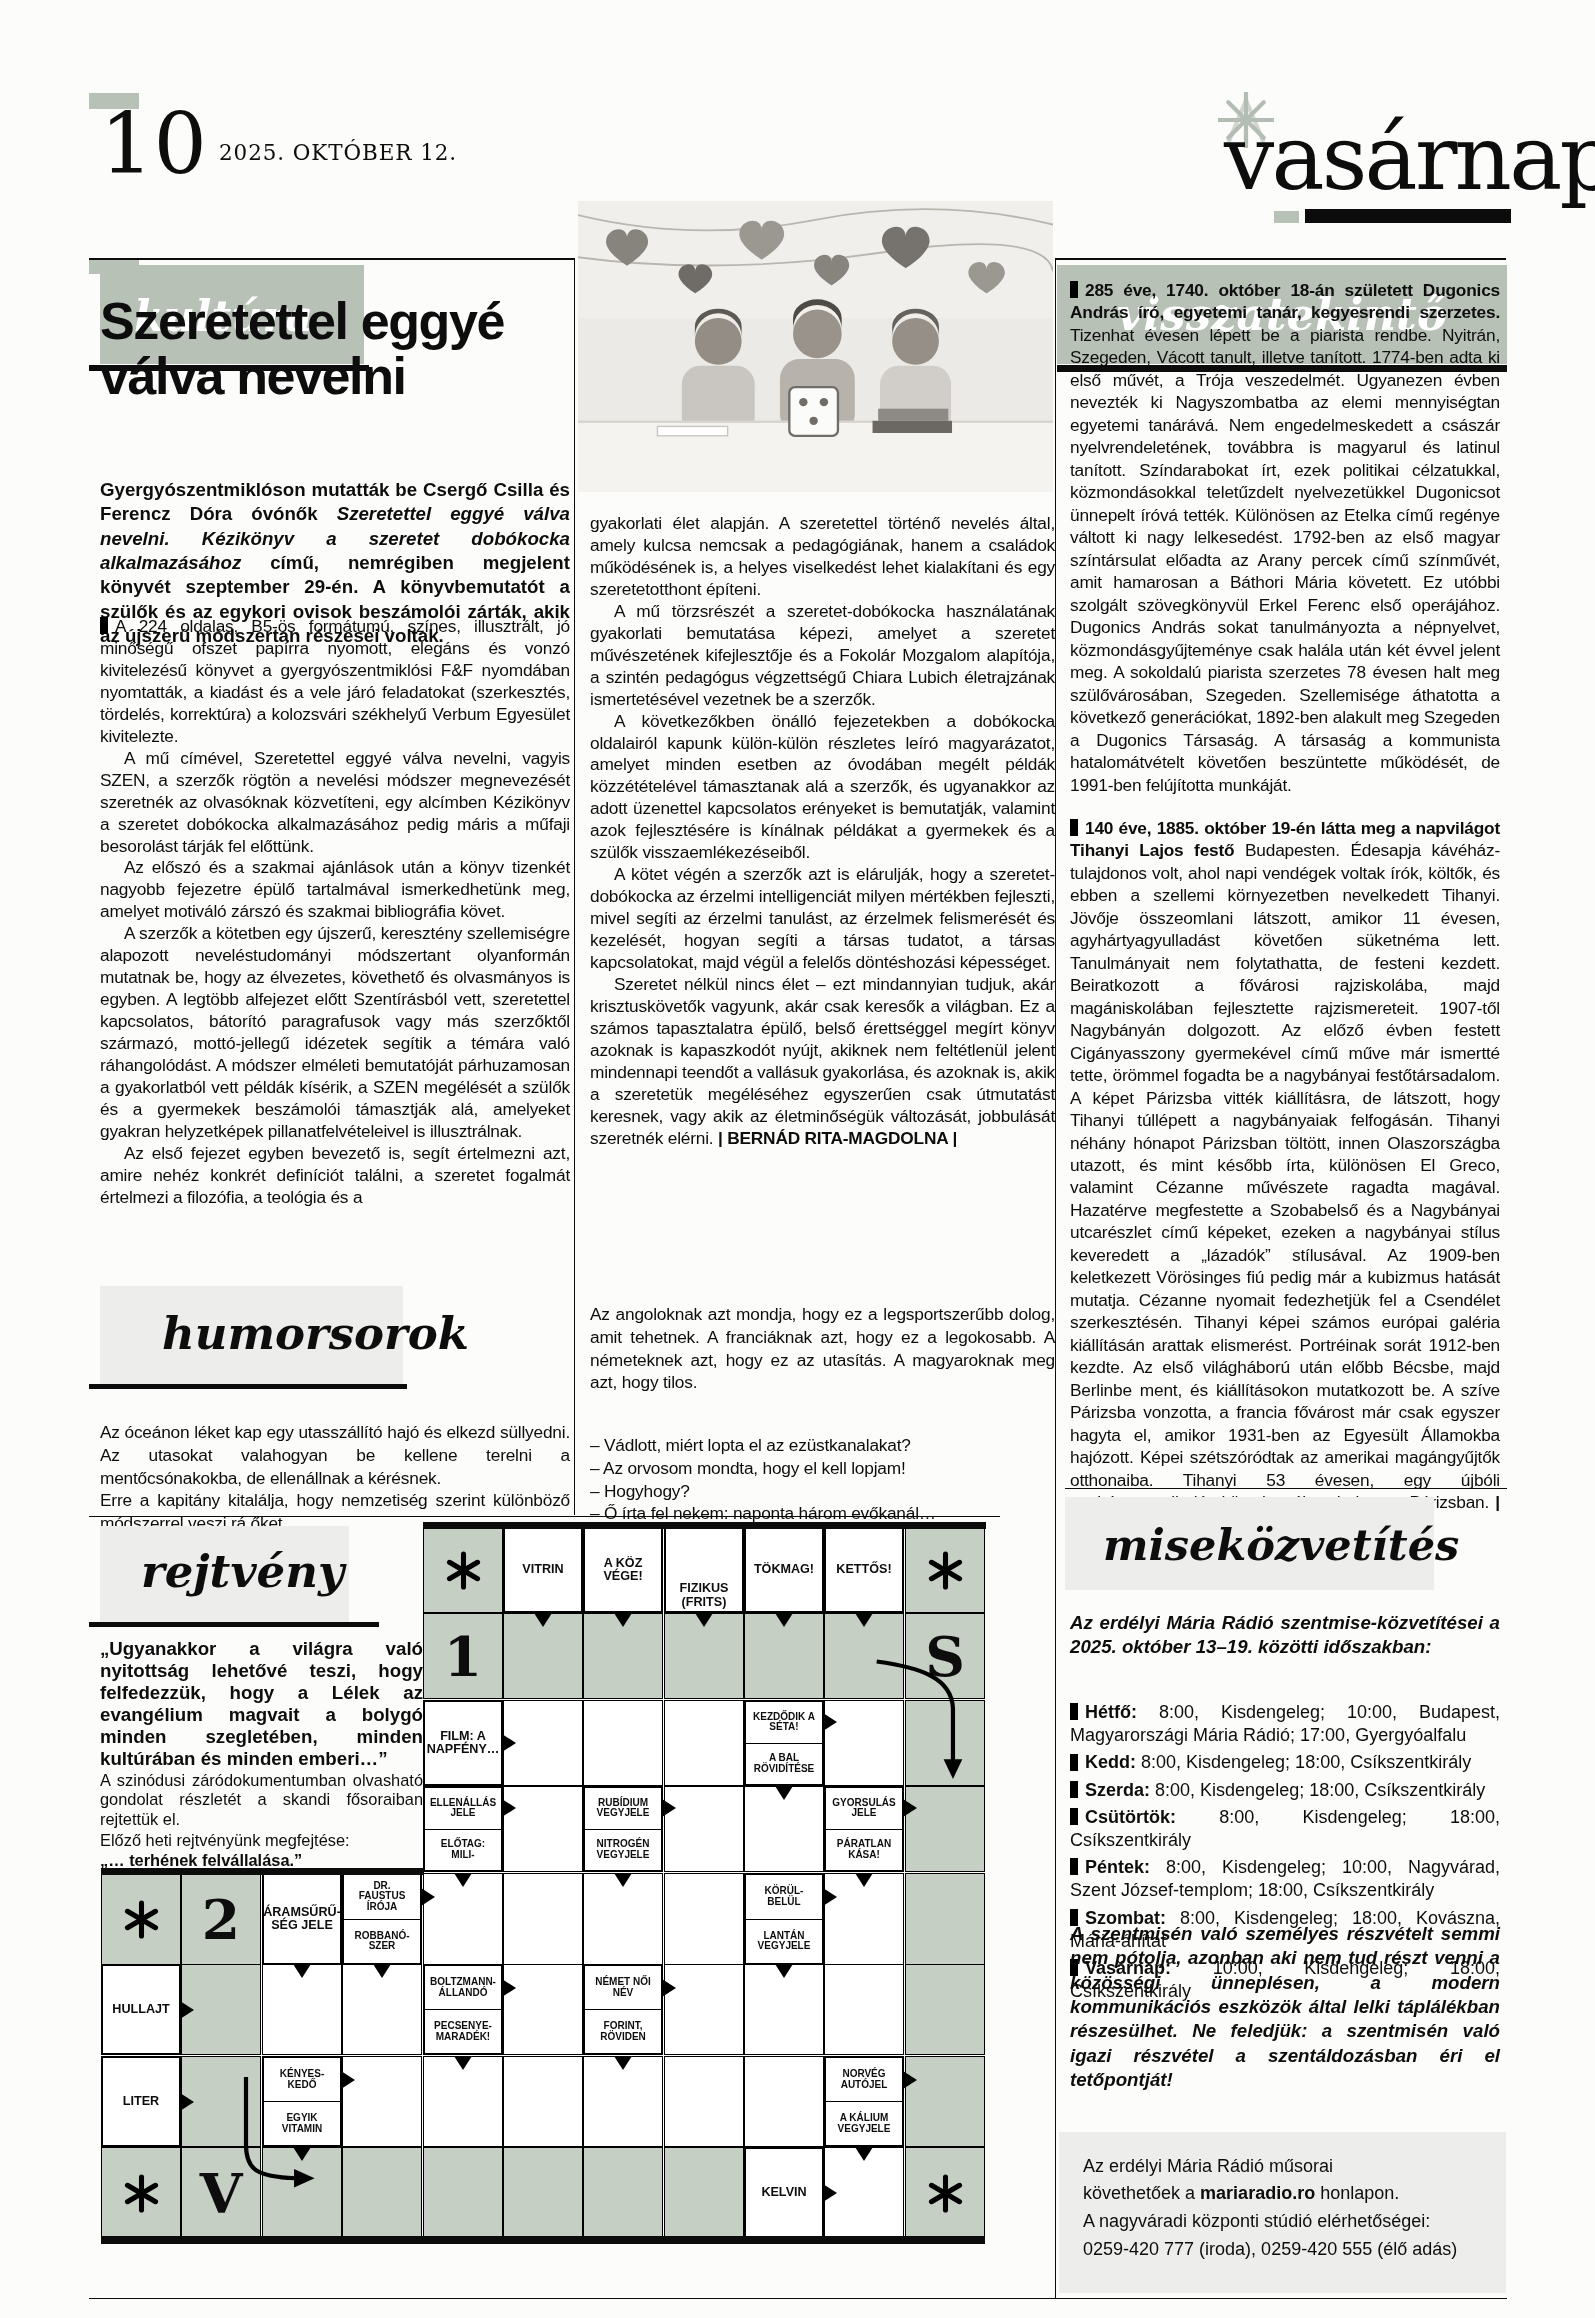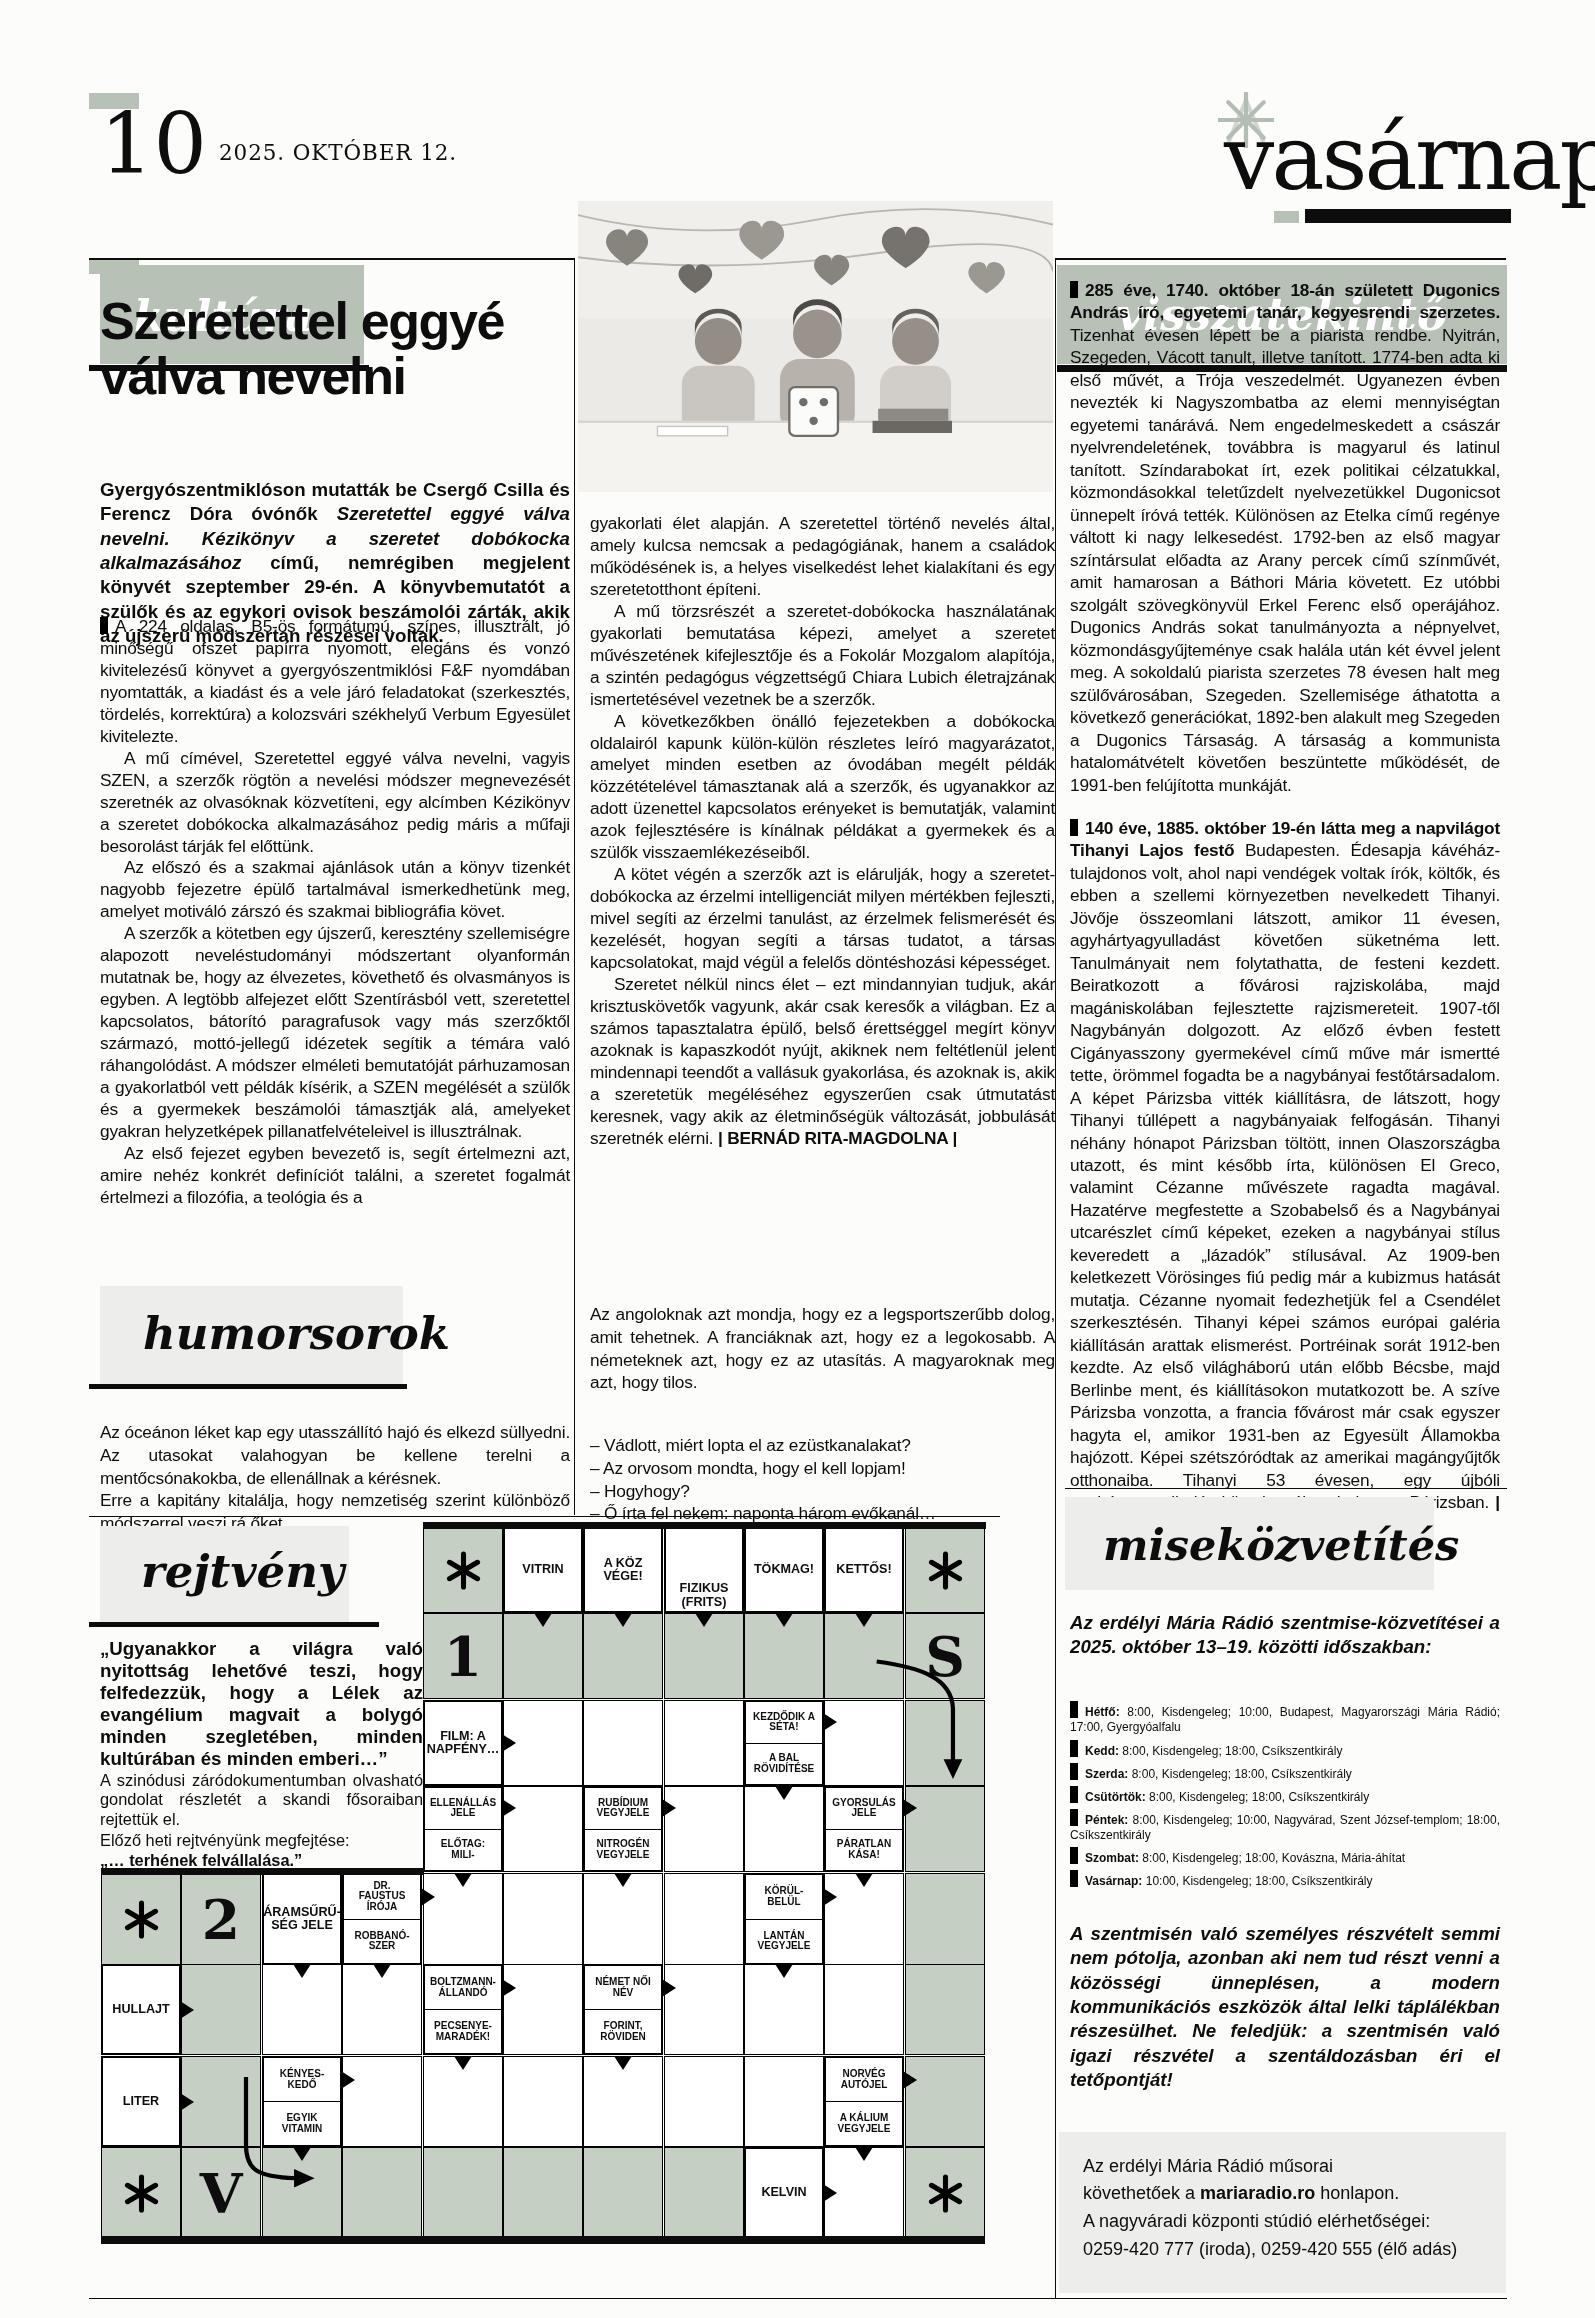--- a/index.html
+++ b/index.html
@@ -21,21 +21,21 @@
   .body-txt p.no-ind{text-indent:0;}
   .vt-txt{font-size:17.3px;line-height:1.3;text-align:justify;letter-spacing:-0.2px;}
   .vt-item{margin-bottom:20.6px;}
   .bullet{display:inline-block;width:7.5px;height:17px;background:#000;margin-right:7.5px;vertical-align:-2.3px;}
   .jokes{font-size:17.3px;line-height:1.32;text-align:justify;letter-spacing:-0.2px;white-space:pre-line;}
   .label-lg{font-size:45px;line-height:1;}
   .byline{font-weight:bold;}
   .quote-bold{font-weight:bold;font-size:18.7px;line-height:1.18;text-align:justify;}
   .cw-small{font-size:16.4px;line-height:1.18;text-align:justify;}
   .mise-int{font-style:italic;font-weight:bold;font-size:18.7px;line-height:1.3;text-align:justify;}
-  .sched{font-size:12px;line-height:1.3;list-style:none;margin:0;padding:0;text-align:justify;}
+  .sched{font-size:18px;line-height:1.3;list-style:none;margin:0;padding:0;text-align:justify;}
   .sched li{margin-bottom:3.7px;}
   .info-box{font-size:18px;line-height:1.55;}
   
   #cw{position:absolute;left:101px;top:1527px;width:884px;height:711px;}
   .cw-cell{position:absolute;box-sizing:border-box;border:1.4px solid #000;background:#fff;}
   .cw-green{background:#c6cfc4;}
   .cw-clue{border-width:2.3px;display:flex;align-items:center;justify-content:center;
            text-align:center;font-weight:bold;font-size:12.6px;line-height:1.07;padding:1.9px;}
   .cw-clue2{border-width:2.3px;display:flex;flex-direction:column;}
   .half{flex:1;display:flex;align-items:center;justify-content:center;text-align:center;
@@ -140,21 +140,21 @@
 
   <div id="left-paragraphs" class="abs body-txt" style="left:100px;top:616px;width:470px">
       <p class="no-ind"><span class="bullet"></span>A 224 oldalas, B5-ös formátumú, színes, illusztrált, jó minőségű ofszet papírra nyomott, elegáns és vonzó kivitelezésű könyvet a gyergyószentmiklósi F&amp;F nyomdában nyomtatták, a kiadást és a vele járó feladatokat (szerkesztés, tördelés, korrektúra) a kolozsvári székhelyű Verbum Egyesület kivitelezte.</p>
       <p>A mű címével, Szeretettel eggyé válva nevelni, vagyis SZEN, a szerzők rögtön a nevelési módszer megnevezését szeretnék az olvasóknak közvetíteni, egy alcímben Kézikönyv a szeretet dobókocka alkalmazásához pedig máris a műfaji besorolást tárják fel előttünk.</p>
       <p>Az előszó és a szakmai ajánlások után a könyv tizenkét nagyobb fejezetre épülő tartalmával ismerkedhetünk meg, amelyet motiváló zárszó és szakmai bibliográfia követ.</p>
       <p>A szerzők a kötetben egy újszerű, keresztény szellemiségre alapozott neveléstudományi módszertant olyanformán mutatnak be, hogy az élvezetes, követhető és olvasmányos is egyben. A legtöbb alfejezet előtt Szentírásból vett, szeretettel kapcsolatos, bátorító paragrafusok vagy más szerzőktől származó, mottó-jellegű idézetek segítik a témára való ráhangolódást. A módszer elméleti bemutatóját párhuzamosan a gyakorlatból vett példák kísérik, a SZEN megélését a szülők és a gyermekek beszámolói támasztják alá, amelyeket gyakran helyzetképek pillanatfelvételeivel is illusztrálnak.</p>
       <p>Az első fejezet egyben bevezető is, segít értelmezni azt, amire nehéz konkrét definíciót találni, a szeretet fogalmát értelmezi a filozófia, a teológia és a</p>
     </div>
 
   <div class="abs graybox" style="left:100px;top:1286px;width:303px;height:98px">
-    <div class="serifit label-lg" style="padding:25px 0 0 43px">humorsorok</div>
+    <div class="serifit label-lg" style="padding:25px 0 0 62px">humorsorok</div>
   </div>
   <div class="abs rule" style="left:89px;top:1384px;width:318px;height:4.7px"></div>
   <div class="abs jokes" style="left:100px;top:1421px;width:470px">Az óceánon léket kap egy utasszállító hajó és elkezd süllyedni. Az utasokat valahogyan be kellene terelni a mentőcsónakokba, de ellenállnak a kérésnek.
 Erre a kapitány kitalálja, hogy nemzetiség szerint különböző módszerrel veszi rá őket.</div>
 
   <div id="center-paragraphs" class="abs body-txt" style="left:590px;top:513px;width:465px">
       <p class="no-ind">gyakorlati élet alapján. A szeretettel történő nevelés által, amely kulcsa nemcsak a pedagógiának, hanem a családok működésének is, a helyes viselkedést lehet kialakítani és egy szeretetotthont építeni.</p>
       <p>A mű törzsrészét a szeretet-dobókocka használatának gyakorlati bemutatása képezi, amelyet a szeretet művészetének kifejlesztője és a Fokolár Mozgalom alapítója, a szintén pedagógus végzettségű Chiara Lubich életrajzának ismertetésével vezetnek be a szerzők.</p>
       <p>A következőkben önálló fejezetekben a dobókocka oldalairól kapunk külön-külön részletes leíró magyarázatot, amelyet minden esetben az óvodában megélt példák közzétételével támasztanak alá a szerzők, és ugyanakkor az adott üzenettel kapcsolatos erényeket is bemutatják, valamint azok fejlesztésére is kínálnak példákat a gyermekek és a szülők visszaemlékezéseiből.</p>
       <p>A kötet végén a szerzők azt is elárulják, hogy a szeretet-dobókocka az érzelmi intelligenciát milyen mértékben fejleszti, mivel segíti az érzelmi tanulást, az érzelmek felismerését és kezelését, hogyan segíti a társas tudatot, a társas kapcsolatokat, majd végül a felelős döntéshozási képességet.</p>

